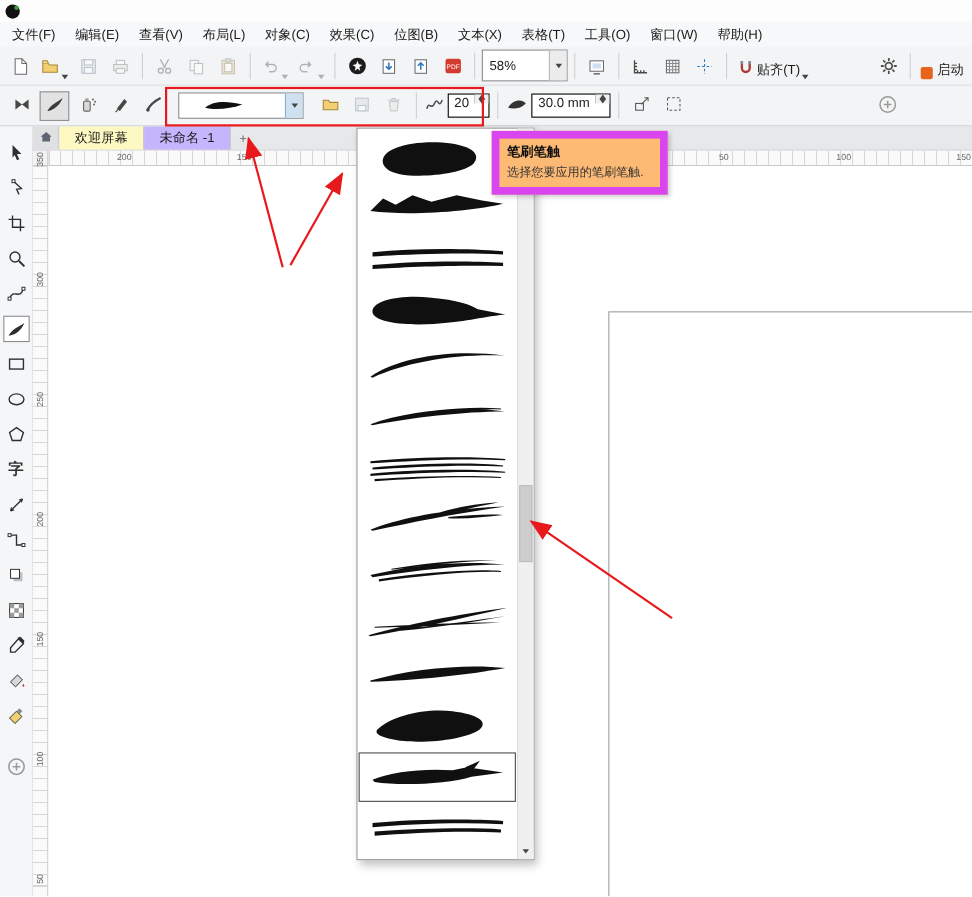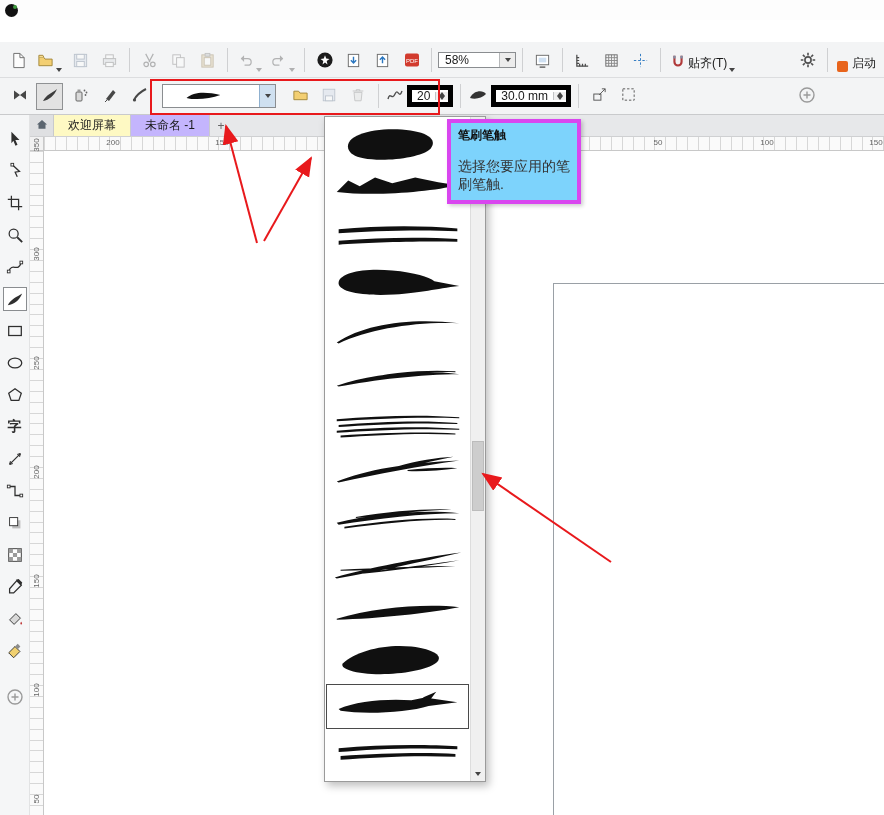--- a/index.html
+++ b/index.html
@@ -17,34 +17,34 @@
 .toolbar{position:absolute;top:42px;left:0;right:0;height:36px;background:#f3f4f5;border-bottom:1px solid #dcdddf;display:flex;align-items:center;padding:0 5px;gap:2px}
 .tbtn{height:27px;min-width:27px;display:flex;align-items:flex-end;justify-content:center;gap:2px;border:1px solid transparent;background:transparent;padding:0 2px}
 .tbtn.disabled{opacity:.38;pointer-events:none}
 .sep{width:1px;height:24px;background:#cfd0d2;margin:0 4px;flex:0 0 auto}
 .caret,.car-down{width:0;height:0;border-left:3px solid transparent;border-right:3px solid transparent;border-top:4px solid #444}
 .car-up{width:0;height:0;border-left:3px solid transparent;border-right:3px solid transparent;border-bottom:4px solid #444}
 .car-down.small,.car-up.small{border-left-width:3px;border-right-width:3px}
 .combo{display:flex;align-items:center;border:1px solid #8a8d90;background:#fff;height:24px}
 .combo .cval{flex:1;padding:0 6px;white-space:nowrap;overflow:hidden;text-align:left}
 .combo .cbtn{width:16px;align-self:stretch;border-left:1px solid #b6b8ba;background:#ececec;display:flex;align-items:center;justify-content:center}
-.zoomc{width:78px;height:16px}
+.zoomc{width:78px;height:29px}
 .launch{margin-right:0;gap:4px;white-space:nowrap}
 .launch-ico{width:11px;height:11px;border-radius:2px;background:#e8641c;display:inline-block}
 .gear-wrap{margin-left:auto}
 
 .propbar{position:absolute;top:78px;left:0;right:0;height:37px;background:#f3f4f5;border-bottom:1px solid #c9cacc;display:flex;align-items:center;padding:0 6px;gap:3px}
 .modebtn{width:27px;height:27px;display:flex;align-items:center;justify-content:center;border:1px solid transparent}
 .modebtn.active{background:#e2e2e2;border-color:#8f9193}
 .pbtn{width:26px;height:26px;display:flex;align-items:center;justify-content:center;border:1px solid transparent}
 .pbtn.disabled{opacity:.38}
 .cat-combo{width:160px;margin-left:4px}
 .stroke-combo{width:114px;margin-left:6px}
 .stroke-combo .cbtn{background:#cfe0f0;border-left-color:#8fb0cf}
-.spin{display:flex;align-items:center;border:5px solid #000000;background:#fff;height:22px}
+.spin{display:flex;align-items:flex-start;border:1px solid #000000;background:#fff;height:22px}
 .spin .val{display:flex;align-items:center;padding:0 5px;white-space:nowrap}
 .spin .btns{width:13px;border-left:1px solid #c2c4c6;display:flex;flex-direction:column}
 .spin .btns>div{flex:1;display:flex;align-items:center;justify-content:center;background:#efefef}
 .prop-plus{margin-left:auto;margin-right:58px}
 
 .tabsrow{position:absolute;top:115px;left:30px;right:0;height:22px;background:#e7e8ea;border-bottom:1px solid #cfd0d2;display:flex;align-items:stretch}
 .hometab{width:24px;display:flex;align-items:center;justify-content:center;background:#dfe0e2;border-right:1px solid #c9cacc}
 .tab{display:flex;align-items:center;padding:0 14px;background:#fef9c3;border-right:1px solid #c9cacc;white-space:nowrap}
 .tab.active{background:#c4b5fd}
 .addtab{width:22px;display:flex;align-items:center;justify-content:center;color:#666;background:#e7e8ea}
@@ -66,36 +66,50 @@
 .dropdown{position:absolute;left:324px;top:116px;width:162px;height:666px;background:#fff;border:1px solid #9a9a9a;box-shadow:3px 4px 8px rgba(0,0,0,.25);z-index:20}
 .stroke-list{position:absolute;left:0;top:0;right:15px;bottom:0;overflow:hidden;padding-top:2px}
 .stroke-item{height:47px;display:flex;align-items:center;justify-content:center}
 .stroke-item.selected{outline:1px solid #4a4a4a;outline-offset:-2px}
 .vscroll{position:absolute;top:0;right:0;width:15px;bottom:0;background:#f0f0f0;border-left:1px solid #dddddd}
 .scroll-arrow{position:absolute;left:0;right:0;height:15px;display:flex;align-items:center;justify-content:center;background:#f0f0f0}
 .scroll-arrow.up{top:0}
 .scroll-arrow.down{bottom:0}
 .scroll-thumb{position:absolute;left:1px;right:1px;top:324px;height:70px;background:#cdcdcd;border:1px solid #bcbcbc}
 
-.tooltip{position:absolute;left:447px;top:119px;width:134px;background:#7dd3fc;border:4px solid #d946ef;box-shadow:2px 2px 4px rgba(0,0,0,.2);z-index:30;padding:4px 7px 6px}
+.tooltip{position:absolute;left:447px;top:119px;width:160px;background:#fdba74;border:7px solid #d946ef;box-shadow:2px 2px 4px rgba(0,0,0,.2);z-index:30;padding:4px 7px 6px}
 .tt-title{font-weight:bold;font-size:12px;color:#111}
-.tt-body{font-size:14px;color:#333;margin-top:14px}
+.tt-body{font-size:11px;color:#333;margin-top:2px}
 
 .annot{position:absolute;left:0;top:0;z-index:40;pointer-events:none}
 svg .st{stroke:#4a4a4a;fill:none;stroke-width:1.3}
 </style>
 </head>
 <body>
 
 <div id="app">
 
   <div class="titlebar">
     <span class="app-logo"></span>
   </div>
 
+  <div class="menubar">
+    <span class="menu-item">文件(F)</span>
+    <span class="menu-item">编辑(E)</span>
+    <span class="menu-item">查看(V)</span>
+    <span class="menu-item">布局(L)</span>
+    <span class="menu-item">对象(C)</span>
+    <span class="menu-item">效果(C)</span>
+    <span class="menu-item">位图(B)</span>
+    <span class="menu-item">文本(X)</span>
+    <span class="menu-item">表格(T)</span>
+    <span class="menu-item">工具(O)</span>
+    <span class="menu-item">窗口(W)</span>
+    <span class="menu-item">帮助(H)</span>
+  </div>
 
   <div class="toolbar">
     <div class="tbtn">
       <span><svg width="17" height="17" viewBox="0 0 18 18">
             <path d="M4 1.5h6.5L15 6v10.5H4z" fill="#fdfdfd" stroke="#6b6b6b"></path>
             <path d="M10.5 1.5V6H15" fill="none" stroke="#6b6b6b"></path>
           </svg></span>
     </div>
     <div class="tbtn">
       <span><svg width="17" height="17" viewBox="0 0 18 18">

